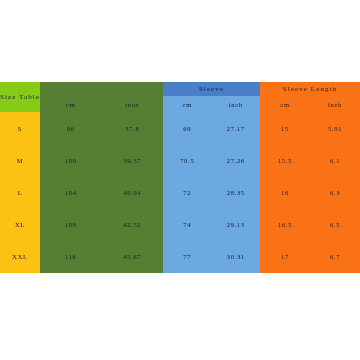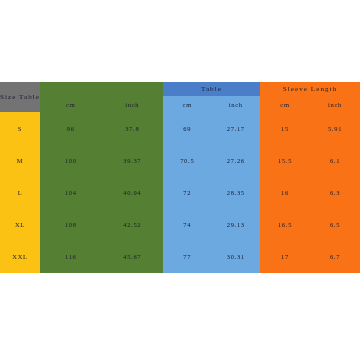--- a/index.html
+++ b/index.html
@@ -62,21 +62,21 @@
     text-align:center;
     font-size:6.5px;
     letter-spacing:0.7px;
     color:#1a1a2e;
     white-space:nowrap;
   }
 
   
   .band-size-head{
     position:absolute;left:0;right:0;top:0;height:30px;
-    background:#737373;
+    background:#84cc16;
     display:flex;align-items:center;justify-content:center;
     font-size:7px;letter-spacing:1.1px;color:#1a1a2e;
     white-space:nowrap;
   }
   .band-size-body{
     position:absolute;left:0;right:0;top:30px;bottom:0;
     background:#fbc113;
   }
   .band-bust{background:#558034;}
   .band-length-head{
@@ -142,21 +142,21 @@
       <div class="row">
         <span class="cell">116</span>
         <span class="cell">45.67</span>
       </div>
     </div>
   </div>
 
   <div class="col col-length">
     <div class="band-length-head"></div>
     <div class="band-length-body"></div>
-    <div class="grp-head">Table</div>
+    <div class="grp-head">Sleeve</div>
     <div class="sub-head">
       <span class="cell">cm</span>
       <span class="cell">inch</span>
     </div>
     <div class="body-rows">
       <div class="row">
         <span class="cell">69</span>
         <span class="cell">27.17</span>
       </div>
       <div class="row">

